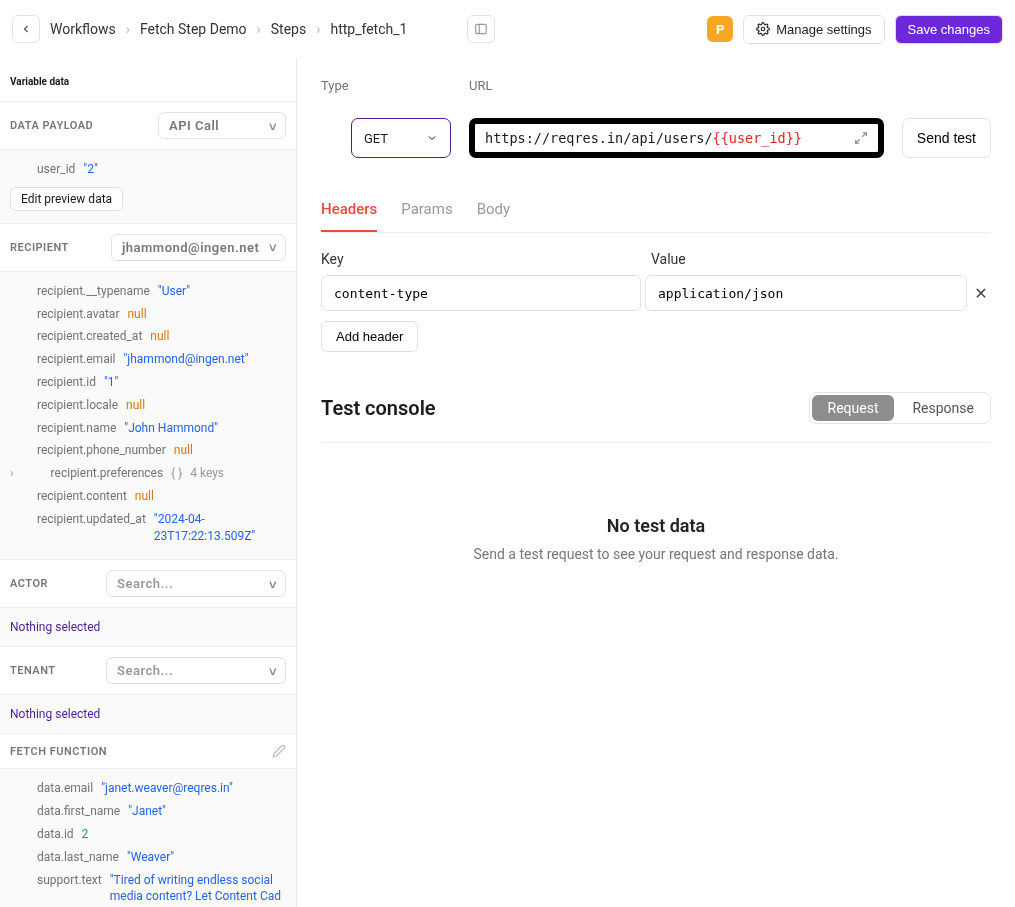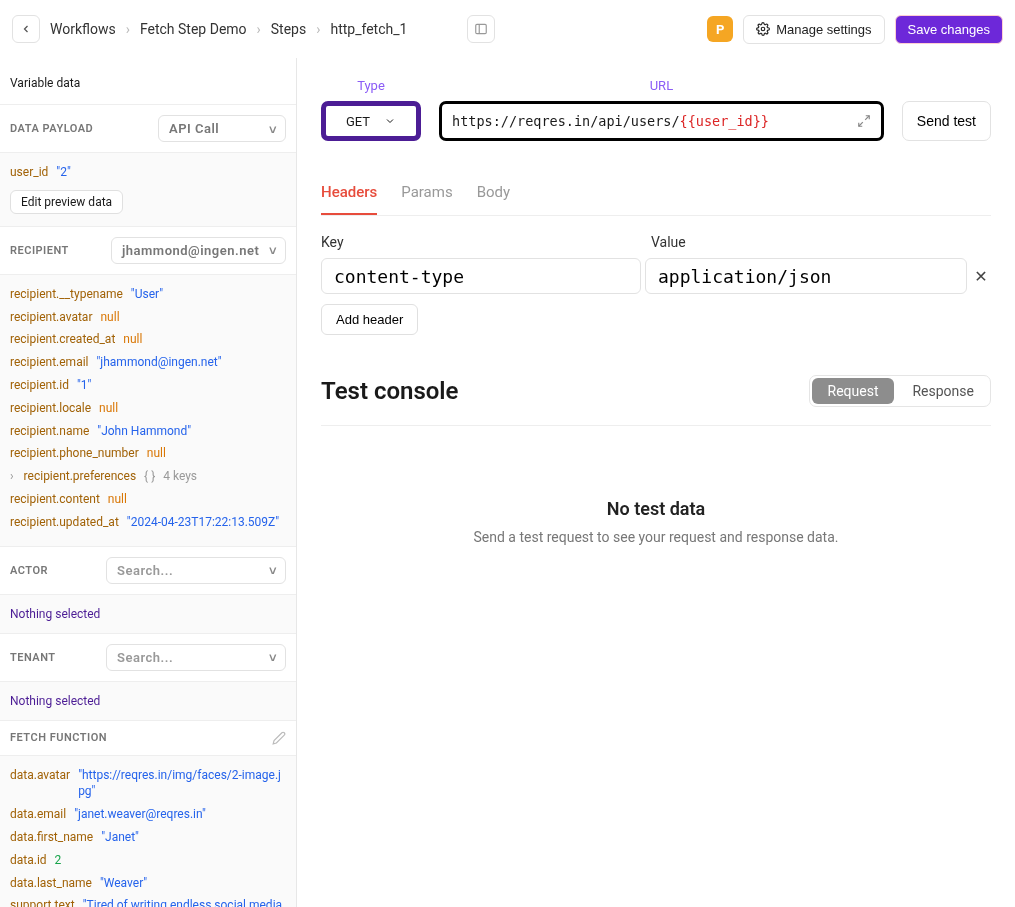--- a/index.html
+++ b/index.html
@@ -76,22 +76,22 @@
     overflow-y: auto;
   }
   .content {
     flex: 1;
     padding: 20px 24px;
     overflow-y: auto;
   }
   
   .sb-title {
     padding: 18px 10px 14px;
-    font-size: 12px;
-    font-weight: 400;
+    font-size: 10px;
+    font-weight: 700;
     border-bottom: 1px solid #eee;
   }
   .sb-section-hdr {
     display: flex;
     align-items: center;
     justify-content: space-between;
     padding: 10px 10px;
     font-size: 11px;
     letter-spacing: 0.5px;
     color: #777;
@@ -121,21 +121,21 @@
     border-bottom: 1px solid #eee;
   }
   .kv-row {
     display: flex;
     align-items: flex-start;
     gap: 8px;
     font-size: 12px;
     padding: 3px 0;
     line-height: 1.4;
   }
-  .kv-row .k { color: #a16207; flex-shrink: 0; }
+  .kv-row .k { color: #737373; flex-shrink: 0; margin-left: 27px; }
   .kv-row .v-str { color: #2563eb; }
   .kv-row .v-null { color: #d97706; }
   .kv-row .v-num { color: #16a34a; }
   .kv-row .v-meta { color: #999; }
   .kv-row .wrap { word-break: break-all; }
   .inline-btn {
     border: 1px solid #e0e0e0;
     border-radius: 6px;
     background: #fff;
     padding: 4px 10px;
@@ -147,30 +147,31 @@
     padding: 12px 10px;
     color: #4c1d95;
     font-size: 12px;
     background: #fafafa;
     border-bottom: 1px solid #eee;
   }
   .pencil { color: #bbb; }
   .caret-right { color: #999; margin-right: 2px; }
   
   .row { display: flex; gap: 18px; align-items: flex-end; }
-  .field-label { font-size: 13px; color: #8b5cf6; margin-bottom: 8px; text-align: center; }
+  .field-label { font-size: 13px; color: #737373; margin-bottom: 25px; }
   .type-select {
     width: 100px; height: 40px;
-    border: 5px solid #4c1d95; border-radius: 7px;
+    border: 1px solid #4c1d95; border-radius: 7px;
     display: flex; align-items: center; justify-content: space-between;
-    padding: 0 20px;
+    padding: 0 12px;
+    margin-left: 30px;
   }
   .url-box {
     flex: 1; height: 40px;
-    border: 3px solid #000000; border-radius: 7px;
+    border: 6px solid #000000; border-radius: 7px;
     display: flex; align-items: center;
     padding: 0 10px;
     gap: 20px;
   }
   .url-text { flex: 1; font-size: 13.5px; }
   .url-text .tmpl { color: #dc2626; }
   .expand-icon { color: #888; }
   .send-test {
     height: 40px;
     border: 1px solid #e2e2e2; border-radius: 7px;
@@ -189,36 +190,36 @@
     display: flex; gap: 10px; margin-top: 18px; font-size: 14px; color: #333;
   }
   .kv-header > div:first-child { width: 320px; }
   .kv-inputs {
     display: flex; gap: 4px; margin-top: 8px; align-items: center;
   }
   .kv-inputs input {
     height: 36px;
     border: 1px solid #e2e2e2; border-radius: 6px;
     padding: 0 12px;
-    font-size: 18px;
+    font-size: 13px;
     font-family: ui-monospace, SFMono-Regular, Menlo, Consolas, monospace;
   }
   .kv-inputs .key-in { width: 320px; }
   .kv-inputs .val-in { flex: 1; }
   .x-btn { width: 20px; text-align: center; color: #444; font-size: 16px; }
   .add-header {
     margin-top: 10px;
     border: 1px solid #e0e0e0; border-radius: 6px; background: #fff;
     padding: 7px 14px; font-size: 13px;
   }
   .console-hdr {
     display: flex; align-items: center; justify-content: space-between;
     margin-top: 40px;
   }
-  .console-title { font-size: 24px; font-weight: 600; }
+  .console-title { font-size: 20px; font-weight: 600; }
   .seg {
     display: flex; border: 1px solid #e5e5e5; border-radius: 7px; overflow: hidden;
   }
   .seg .seg-btn { padding: 6px 16px; font-size: 14px; }
   .seg .seg-btn.active { background: #8d8d8d; color: #fff; border-radius: 6px; margin: 2px; padding: 5px 16px;}
   .seg .seg-btn.inactive { color: #555; padding: 7px 16px; }
   .divider { height: 1px; background: #eee; margin-top: 18px; }
   .empty {
     text-align: center;
     margin-top: 72px;
@@ -365,24 +366,20 @@
       <span>FETCH FUNCTION</span>
       <span class="pencil">
         <svg width="14" height="14" viewBox="0 0 24 24" fill="none" stroke="currentColor" stroke-width="2">
             <path d="M17 3a2.8 2.8 0 0 1 4 4L7.5 20.5 2 22l1.5-5.5L17 3z"></path>
           </svg>
       </span>
     </div>
     <div class="kv-block" style="border-bottom:none">
       <div id="ff-rows">
           <div class="kv-row">
-            <span class="k">data.avatar</span>
-            <span class="v-str wrap">"https://reqres.in/img/faces/2-image.jpg"</span>
-          </div>
-          <div class="kv-row">
             <span class="k">data.email</span>
             <span class="v-str wrap">"janet.weaver@reqres.in"</span>
           </div>
           <div class="kv-row">
             <span class="k">data.first_name</span>
             <span class="v-str wrap">"Janet"</span>
           </div>
           <div class="kv-row">
             <span class="k">data.id</span>
             <span class="v-num wrap">2</span>

